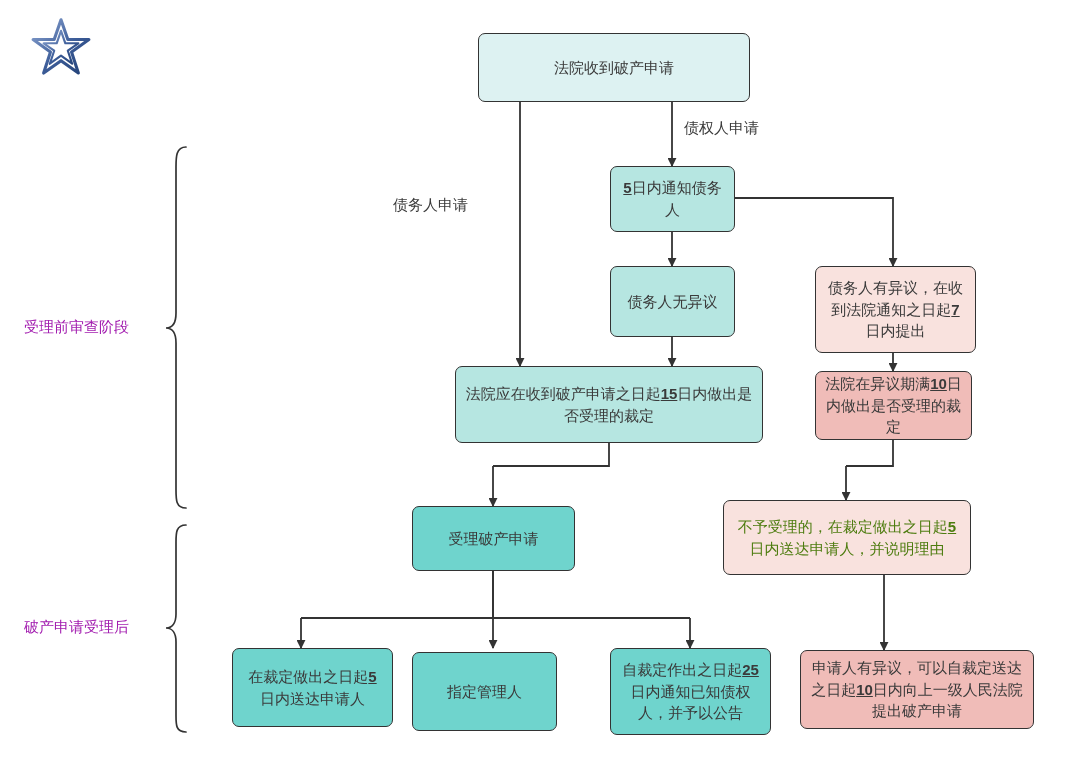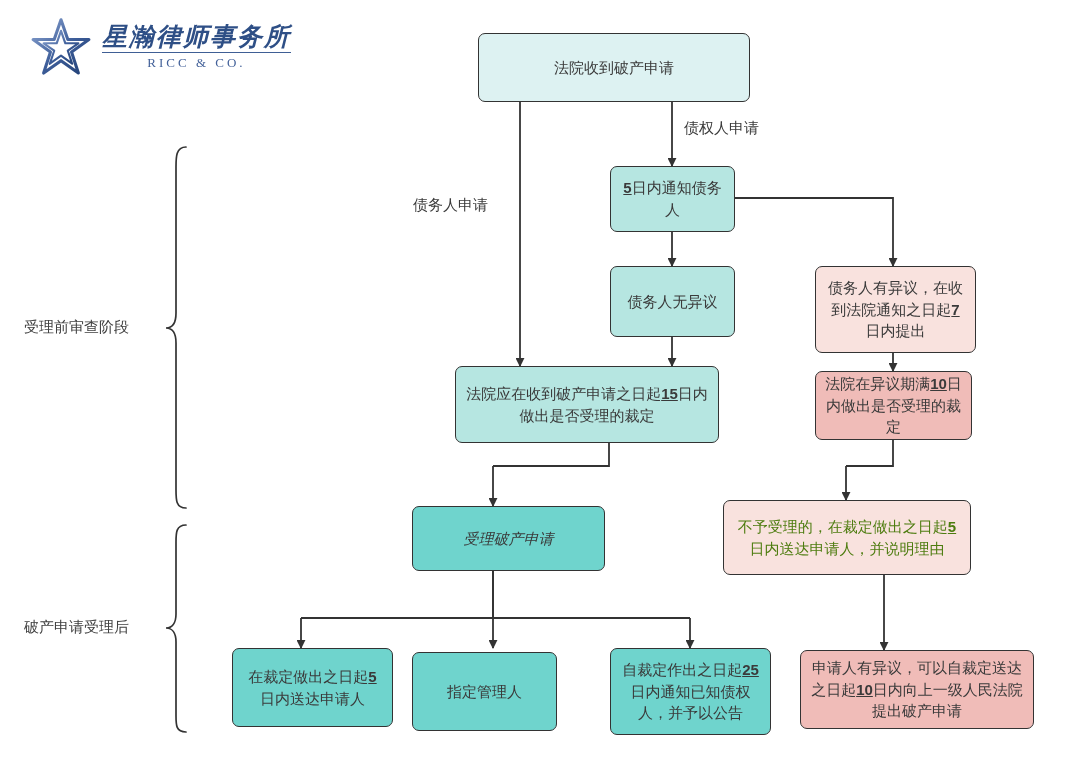--- a/index.html
+++ b/index.html
@@ -74,21 +74,21 @@
   }
   .node .t { display: block; width: 100%; }
   .node b {
     font-weight: 700;
     text-decoration: underline;
   }
   
   .stage-label {
     position: absolute;
     font-size: 15px;
-    color: #404040;
+    color: #a21caf;
     white-space: nowrap;
   }
   
   .edge-label {
     position: absolute;
     font-size: 15px;
     color: #3a3a3a;
     white-space: nowrap;
   }
 </style>
@@ -156,57 +156,53 @@
         <linearGradient id="starg" x1="0" y1="0" x2="1" y2="1">
           <stop offset="0%" stop-color="#8fa8d4"></stop>
           <stop offset="55%" stop-color="#3d5d99"></stop>
           <stop offset="100%" stop-color="#203f74"></stop>
         </linearGradient>
       </defs>
       <path d="M50 6 L61 38 L95 38 L67 58 L78 92 L50 72 L22 92 L33 58 L5 38 L39 38 Z" fill="none" stroke="url(#starg)" stroke-width="5" stroke-linejoin="round"></path>
       <path d="M50 24 L57 44 L78 44 L61 56 L68 77 L50 64 L32 77 L39 56 L22 44 L43 44 Z" fill="none" stroke="url(#starg)" stroke-width="3.5" stroke-linejoin="round"></path>
     </svg>
   </span>
-  <span class="logo-text">
-    <span class="logo-cn">星瀚律师事务所</span>
-    <span class="logo-en">RICC &amp; CO.</span>
-  </span>
 </div>
 
 <div class="stage-label" style="left:24px; top:318px;">受理前审查阶段</div>
 <div class="stage-label" style="left:24px; top:618px;">破产申请受理后</div>
 
 <div class="edge-label" style="left:684px; top:119px;">债权人申请</div>
-<div class="edge-label" style="left:413px; top:196px;">债务人申请</div>
+<div class="edge-label" style="left:393px; top:196px;">债务人申请</div>
 
 <div class="node" style="left: 478px; top: 33px; width: 272px; height: 69px; background: rgb(221, 242, 242); border-color: rgb(51, 51, 51); color: rgb(58, 58, 58);">
   <span class="t">法院收到破产申请</span>
 </div>
 
 <div class="node" style="left: 610px; top: 166px; width: 125px; height: 66px; background: rgb(182, 230, 225); border-color: rgb(51, 51, 51); color: rgb(58, 58, 58);">
   <span class="t"><b>5</b>日内通知债务人</span>
 </div>
 
 <div class="node" style="left: 610px; top: 266px; width: 125px; height: 71px; background: rgb(182, 230, 225); border-color: rgb(51, 51, 51); color: rgb(58, 58, 58);">
   <span class="t">债务人无异议</span>
 </div>
 
 <div class="node" style="left: 815px; top: 266px; width: 161px; height: 87px; background: rgb(249, 226, 222); border-color: rgb(51, 51, 51); color: rgb(58, 58, 58);">
   <span class="t">债务人有异议，在收到法院通知之日起<b>7</b>日内提出</span>
 </div>
 
-<div class="node" style="left: 455px; top: 366px; width: 264px; height: 77px; background: rgb(182, 230, 225); border-color: rgb(51, 51, 51); color: rgb(58, 58, 58);">
+<div class="node" style="left: 455px; top: 366px; width: 308px; height: 77px; background: rgb(182, 230, 225); border-color: rgb(51, 51, 51); color: rgb(58, 58, 58);">
   <span class="t">法院应在收到破产申请之日起<b>15</b>日内做出是否受理的裁定</span>
 </div>
 
 <div class="node" style="left: 815px; top: 371px; width: 157px; height: 69px; background: rgb(240, 188, 184); border-color: rgb(51, 51, 51); color: rgb(58, 58, 58);">
   <span class="t">法院在异议期满<b>10</b>日内做出是否受理的裁定</span>
 </div>
 
-<div class="node" style="left: 412px; top: 506px; width: 193px; height: 65px; background: rgb(111, 212, 205); border-color: rgb(51, 51, 51); color: rgb(58, 58, 58); font-style: italic;">
+<div class="node" style="left: 412px; top: 506px; width: 163px; height: 65px; background: rgb(111, 212, 205); border-color: rgb(51, 51, 51); color: rgb(58, 58, 58);">
   <span class="t">受理破产申请</span>
 </div>
 
 <div class="node" style="left: 723px; top: 500px; width: 248px; height: 75px; background: rgb(249, 226, 222); border-color: rgb(51, 51, 51); color: #4d7c0f;">
   <span class="t">不予受理的，在裁定做出之日起<b>5</b>日内送达申请人，并说明理由</span>
 </div>
 
 <div class="node" style="left: 232px; top: 648px; width: 161px; height: 79px; background: rgb(111, 212, 205); border-color: rgb(51, 51, 51); color: rgb(58, 58, 58);">
   <span class="t">在裁定做出之日起<b>5</b>日内送达申请人</span>
 </div>

